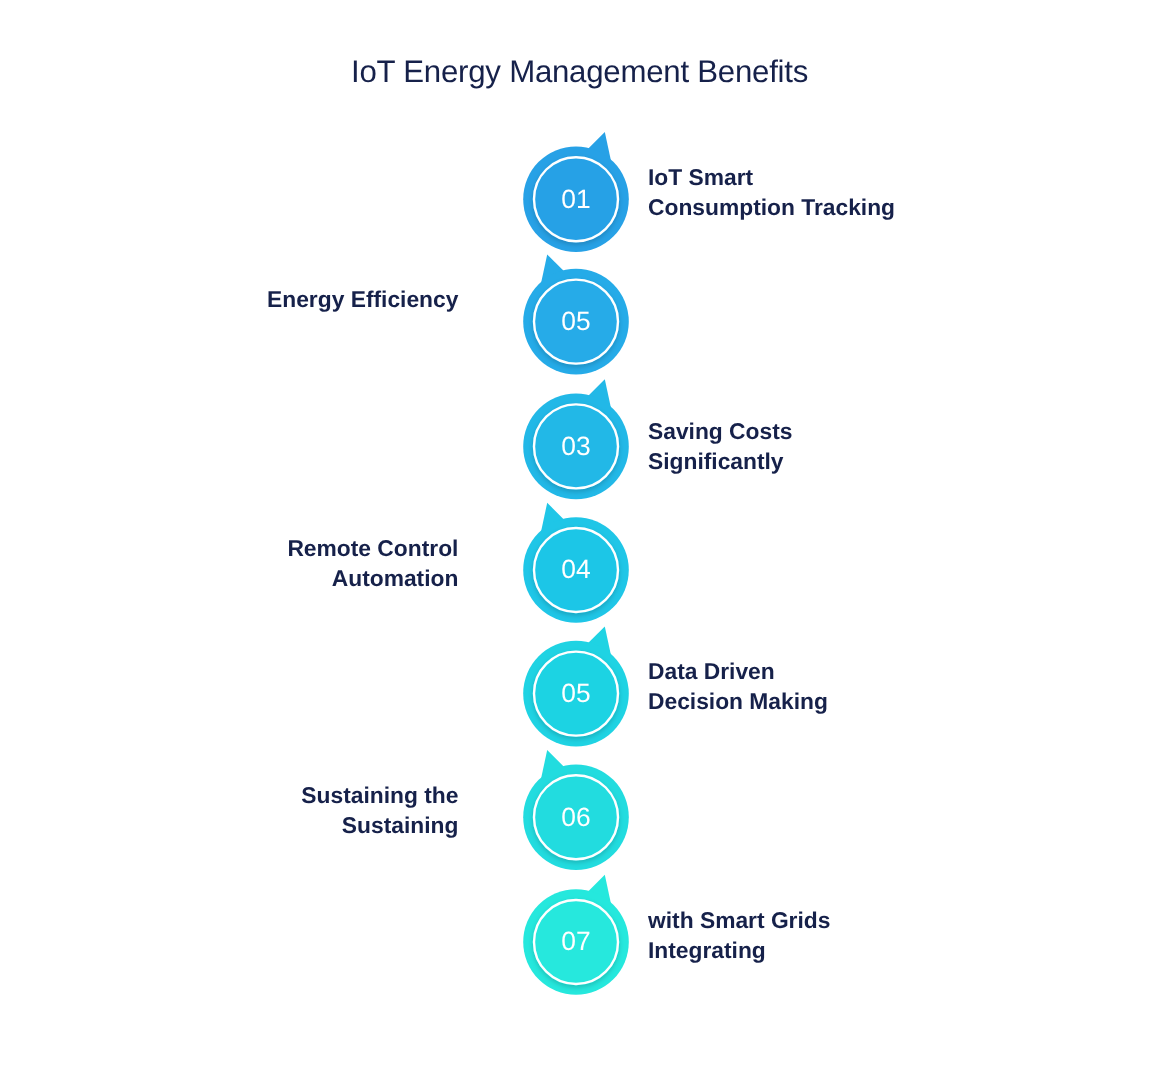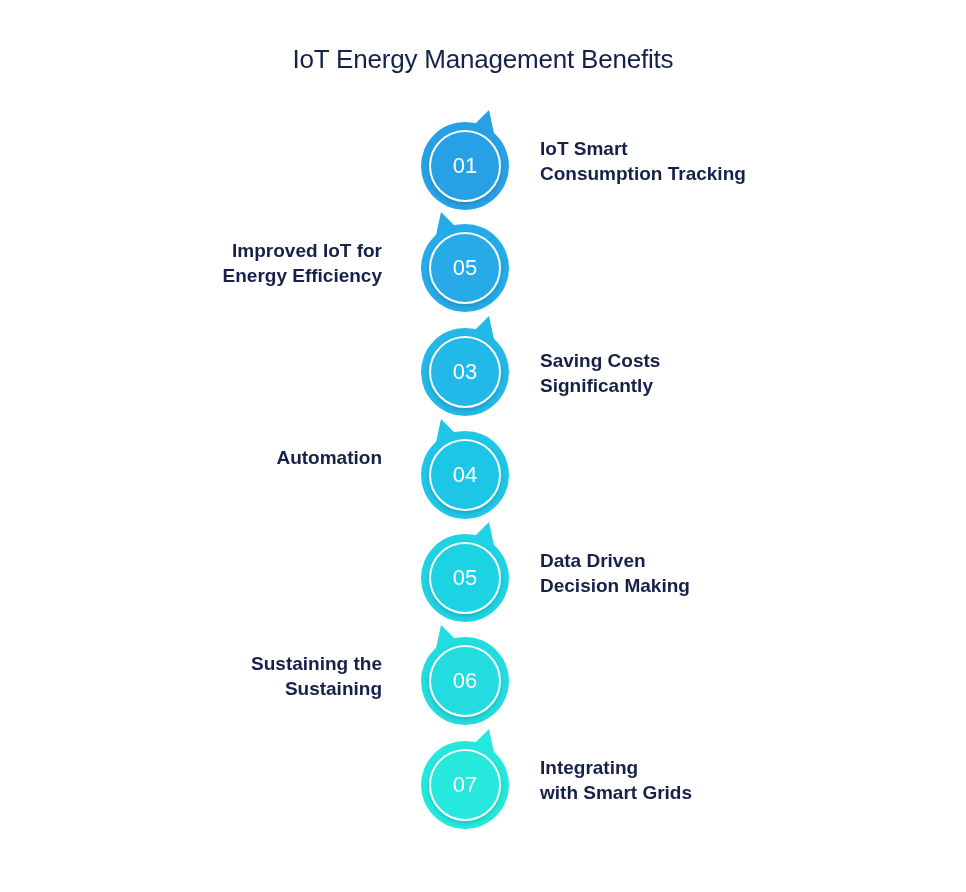--- a/index.html
+++ b/index.html
@@ -1,20 +1,20 @@
 <!DOCTYPE html>
 <html><head>
 <meta charset="utf-8">
 <style>
   html, body { margin: 0; padding: 0; background: #ffffff; }
   body { width: 966px; height: 892px; position: relative; overflow: hidden;
          font-family: "Liberation Sans", "DejaVu Sans", sans-serif; color: #16214a; }
   .title { position: absolute; top: 44px; left: 0; width: 966px; text-align: center;
            font-size: 26px; font-weight: 400; color: #16214a; letter-spacing: -0.2px; }
-  .step { position: absolute; left: 415px; width: 100px; height: 100px; }
+  .step { position: absolute; left: 430px; width: 100px; height: 100px; }
   .step svg { position: absolute; left: 0; top: 0; overflow: visible; }
   .num { position: absolute; left: 0; top: 0; width: 100px; height: 100px; line-height: 100px;
          text-align: center; color: #ffffff; font-size: 22px; font-weight: 400; }
   .label { position: absolute; font-size: 19px; font-weight: 600; line-height: 25px; color: #16214a; }
   .label.right { left: 540px; text-align: left; }
   .label.left { right: 584px; text-align: right; }
   .label span { display: block; white-space: nowrap; }
 </style>
 </head>
 <body>
@@ -48,21 +48,20 @@
           </filter>
         </defs>
         <path d="M42 10 L26 -6 L20 22 Z" fill="#25abe8"></path>
         <circle cx="50" cy="50" r="44" fill="#25abe8"></circle>
         <circle cx="50" cy="50" r="36" fill="#25abe8" filter="url(#sh1)"></circle>
         <circle cx="50" cy="50" r="35" fill="none" stroke="#ffffff" stroke-width="2"></circle>
       </svg>
       <div class="num">05</div>
     </div>
     <div class="label left" style="top: 238px;">
-      <span>Improved IoT for</span>
       <span>Energy Efficiency</span>
     </div>
     <div class="step" style="top: 322px;">
       <svg width="100" height="100" viewBox="0 0 100 100">
         <defs>
           <filter id="sh2" x="-20%" y="-20%" width="140%" height="140%">
             <feDropShadow dx="0" dy="2" stdDeviation="2" flood-color="#000" flood-opacity="0.18"></feDropShadow>
           </filter>
         </defs>
         <path d="M58 10 L74 -6 L80 22 Z" fill="#22b8e7"></path>
@@ -84,20 +83,21 @@
           </filter>
         </defs>
         <path d="M42 10 L26 -6 L20 22 Z" fill="#1fc6e7"></path>
         <circle cx="50" cy="50" r="44" fill="#1fc6e7"></circle>
         <circle cx="50" cy="50" r="36" fill="#1fc6e7" filter="url(#sh3)"></circle>
         <circle cx="50" cy="50" r="35" fill="none" stroke="#ffffff" stroke-width="2"></circle>
       </svg>
       <div class="num">04</div>
     </div>
     <div class="label left" style="top: 445px;">
+      <span>Remote Control</span>
       <span>Automation</span>
     </div>
     <div class="step" style="top: 528px;">
       <svg width="100" height="100" viewBox="0 0 100 100">
         <defs>
           <filter id="sh4" x="-20%" y="-20%" width="140%" height="140%">
             <feDropShadow dx="0" dy="2" stdDeviation="2" flood-color="#000" flood-opacity="0.18"></feDropShadow>
           </filter>
         </defs>
         <path d="M58 10 L74 -6 L80 22 Z" fill="#1fd3e3"></path>
@@ -137,16 +137,16 @@
           </filter>
         </defs>
         <path d="M58 10 L74 -6 L80 22 Z" fill="#25e8dd"></path>
         <circle cx="50" cy="50" r="44" fill="#25e8dd"></circle>
         <circle cx="50" cy="50" r="36" fill="#25e8dd" filter="url(#sh6)"></circle>
         <circle cx="50" cy="50" r="35" fill="none" stroke="#ffffff" stroke-width="2"></circle>
       </svg>
       <div class="num">07</div>
     </div>
     <div class="label right" style="top: 755px;">
+      <span>with Smart Grids</span>
       <span>Integrating</span>
-      <span>with Smart Grids</span>
     </div>
   </div>
 
 </body></html>

